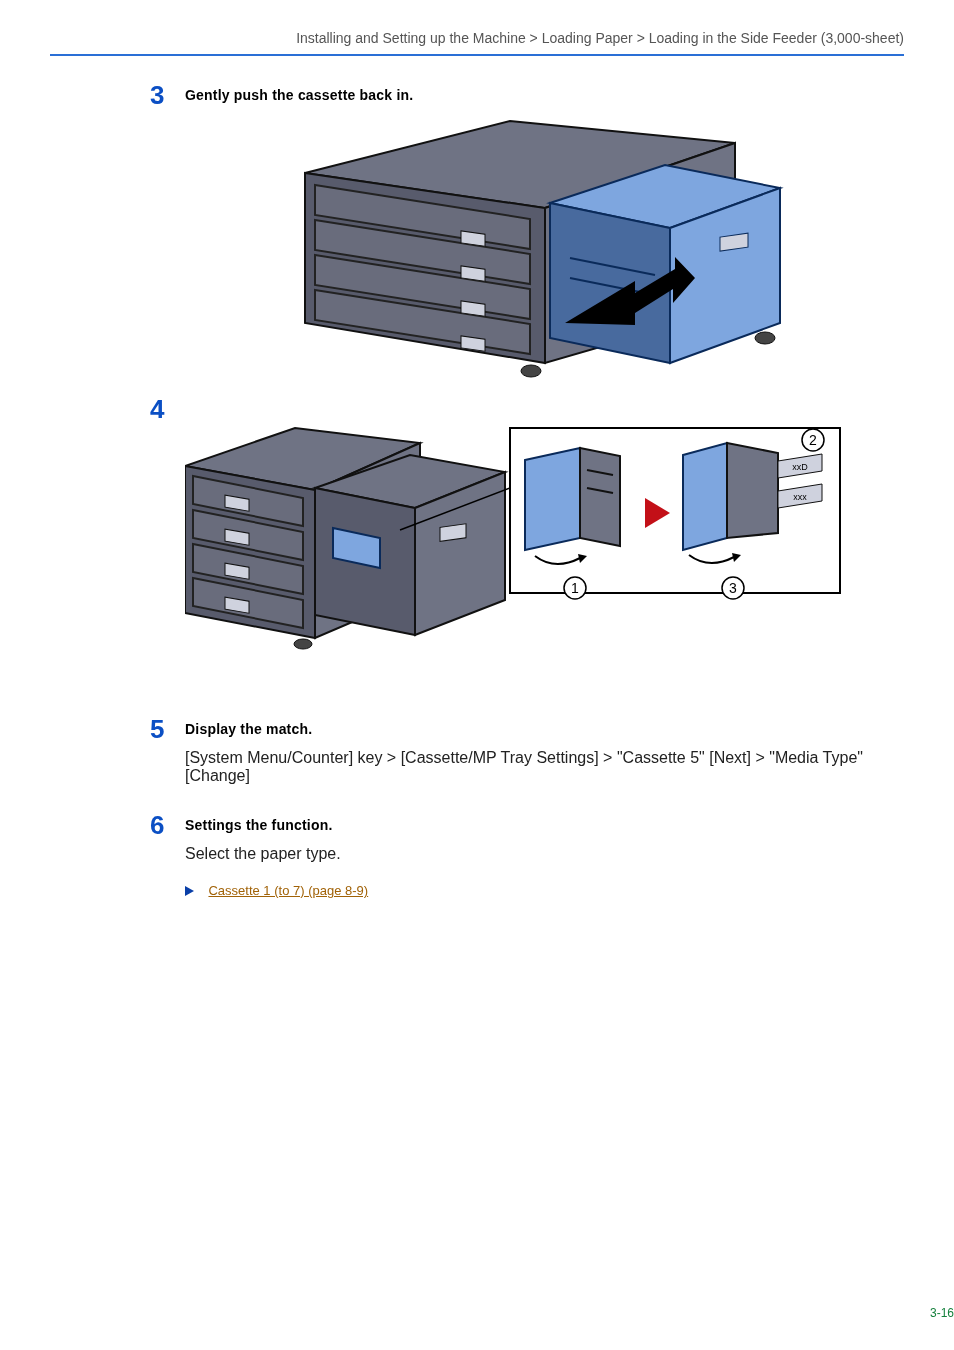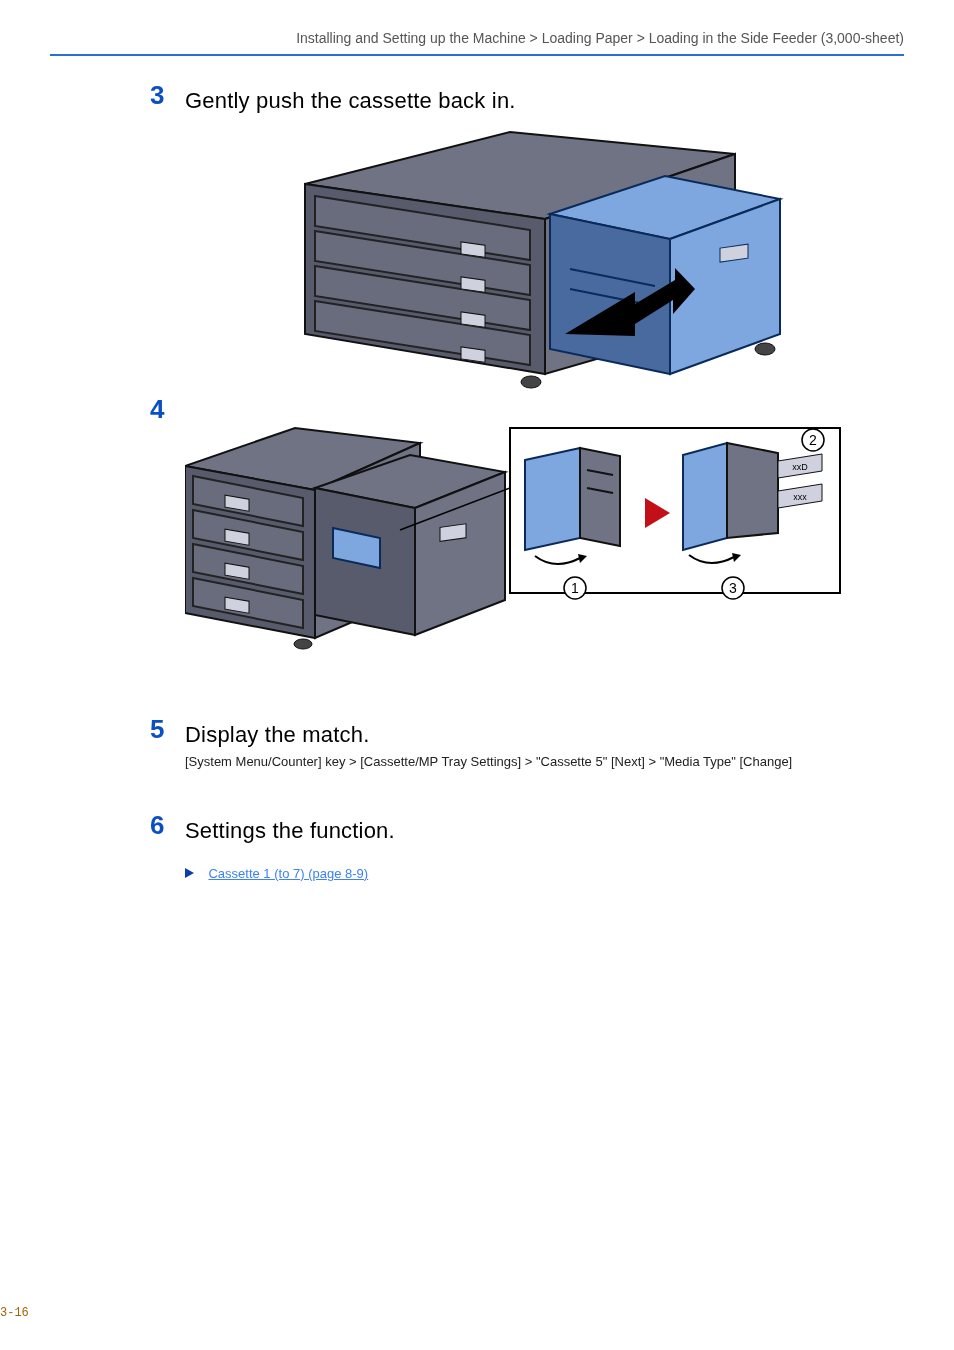--- a/index.html
+++ b/index.html
@@ -2,32 +2,32 @@
 <html><head>
 <meta charset="utf-8">
 <style>
   html,body{margin:0;padding:0;background:#fff;}
   .page{width:954px;height:1350px;position:relative;font-family:Arial,Helvetica,sans-serif;color:#000;}
   .hr-top{position:absolute;left:50px;right:50px;top:54px;height:2px;background:#2a6fd6;}
   .header-right{position:absolute;right:50px;top:30px;font-size:14px;color:#555;}
 
   .step{position:absolute;left:185px;right:50px;}
   .step-num{position:absolute;left:-35px;top:-6px;font-weight:900;color:#0b4fc4;font-size:26px;font-family:Arial,Helvetica,sans-serif;}
-  .step-title{font-weight:400;font-size:22px;line-height:1.35;letter-spacing:0.2px;}
+  .step-title{font-weight:700;font-size:14px;line-height:1.35;letter-spacing:0.2px;}
 
   
   .img-box{position:relative;margin-top:8px;}
   svg{display:block;}
 
-  .substep{font-size:13px;margin-top:4px;color:#222;}
+  .substep{font-size:16px;margin-top:10px;color:#222;}
 
   .arrow-bullet{display:inline-block;width:0;height:0;border-top:5px solid transparent;border-bottom:5px solid transparent;border-left:9px solid #0a3fa8;margin-right:10px;vertical-align:middle;}
-  .link{color:#3b82f6;text-decoration:underline;font-size:13px;text-align:right;}
+  .link{color:#a16207;text-decoration:underline;font-size:13px;text-align:right;}
 
-  .footer-page{position:absolute;left:0;right:0;bottom:30px;text-align:left;font-size:12px;color:#a16207;font-family:Liberation Mono, monospace;}
+  .footer-page{position:absolute;left:0;right:0;bottom:30px;text-align:right;font-size:12px;color:#15803d;}
 </style>
 </head>
 <body>
 
 <div class="page">
   <div class="header-right">Installing and Setting up the Machine &gt; Loading Paper &gt; Loading in the Side Feeder (3,000-sheet)</div>
   <div class="hr-top"></div>
 
   <div class="step" style="top:86px;">
     <div class="step-num">3</div>
@@ -169,20 +169,21 @@
 
   <div class="step" style="top:720px;">
     <div class="step-num">5</div>
     <div class="step-title">Display the match.</div>
     <div class="substep">[System Menu/Counter] key &gt; [Cassette/MP Tray Settings] &gt; "Cassette 5" [Next] &gt; "Media Type" [Change]</div>
   </div>
 
   <div class="step" style="top:816px;">
     <div class="step-num">6</div>
     <div class="step-title">Settings the function.</div>
+    <div class="substep">Select the paper type.</div>
     <div style="margin-top:18px;">
       <span class="arrow-bullet"></span>
       <a href="#" class="link">Cassette 1 (to 7) (page 8-9)</a>
     </div>
   </div>
 
   <div class="footer-page">3-16</div>
 </div>
 
 </body></html>

